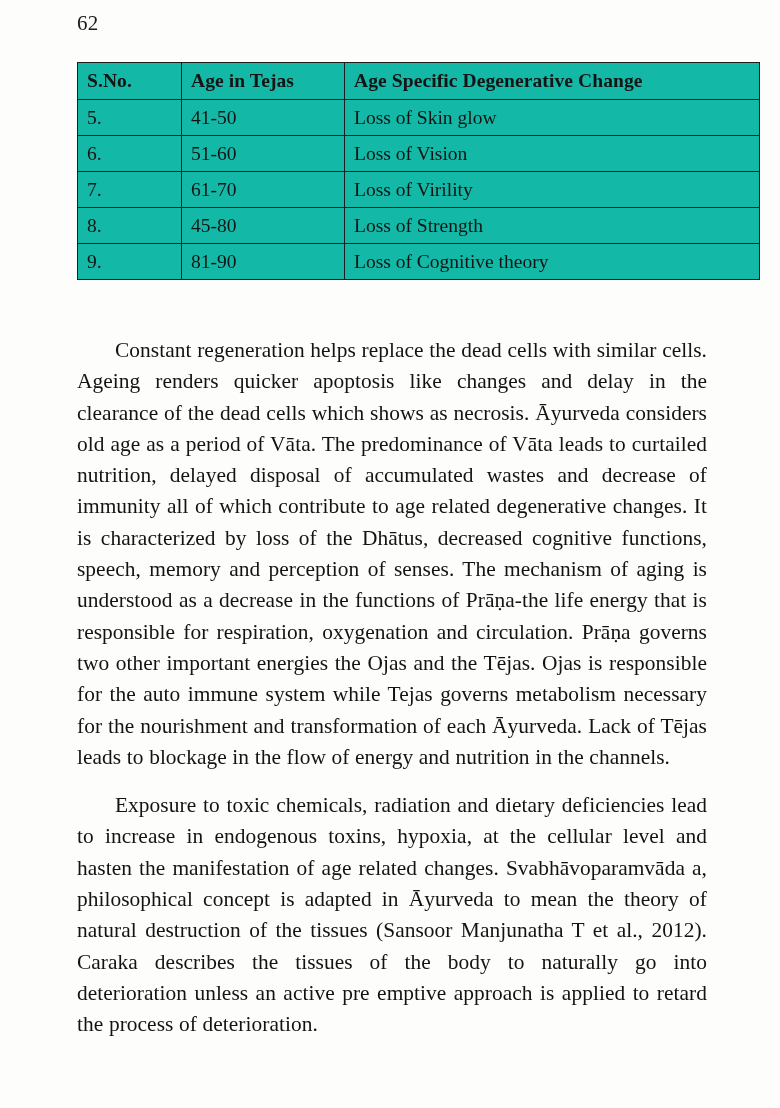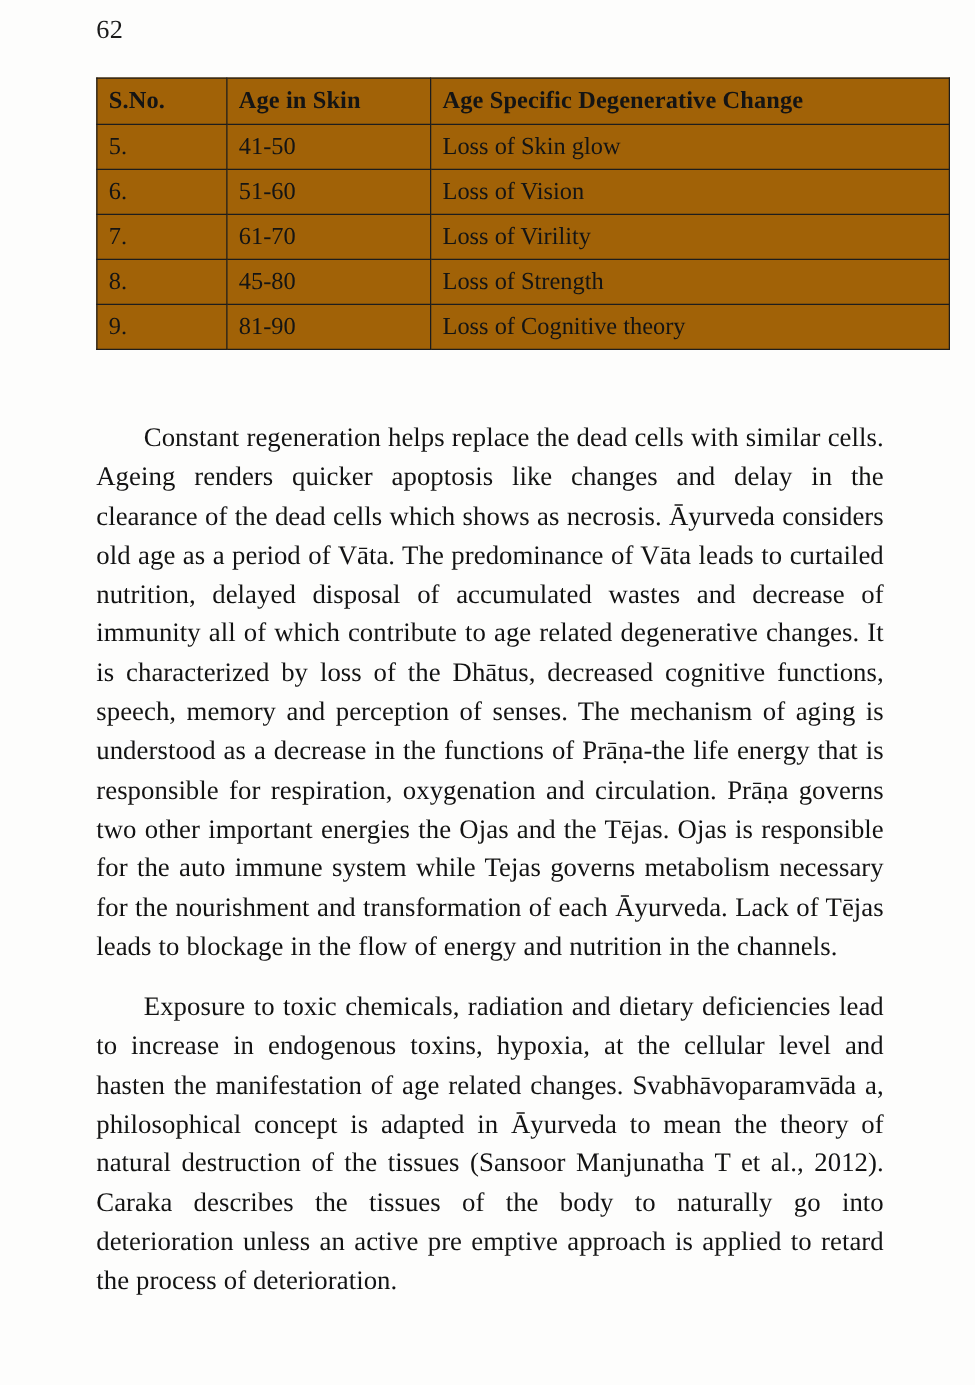--- a/index.html
+++ b/index.html
@@ -57,21 +57,21 @@
   .table-wrap {
     position: absolute;
     left: 77px;
     top: 62px;
     width: 628px;
   }
   table.degen {
     border-collapse: collapse;
     width: 628px;
     table-layout: fixed;
-    background: #a16207;
+    background: #14b8a6;
   }
   table.degen th,
   table.degen td {
     border: 1.6px solid #1d1d1d;
     padding: 4px 8px 5px 9px;
     font-size: 19.5px;
     line-height: 25px;
     text-align: left;
     vertical-align: middle;
     height: 26px;
@@ -121,21 +121,21 @@
 
   <div class="running-head">
     <span class="folio">62</span>
   </div>
 
   <div class="table-wrap">
     <table class="degen">
       <thead>
         <tr>
           <th class="col-sno">S.No.</th>
-          <th class="col-age">Age in Skin</th>
+          <th class="col-age">Age in Tejas</th>
           <th class="col-change">Age Specific Degenerative Change</th>
         </tr>
       </thead>
       <tbody>
         <tr>
           <td>5.</td>
           <td>41-50</td>
           <td>Loss of Skin glow</td>
         </tr>
         <tr>

